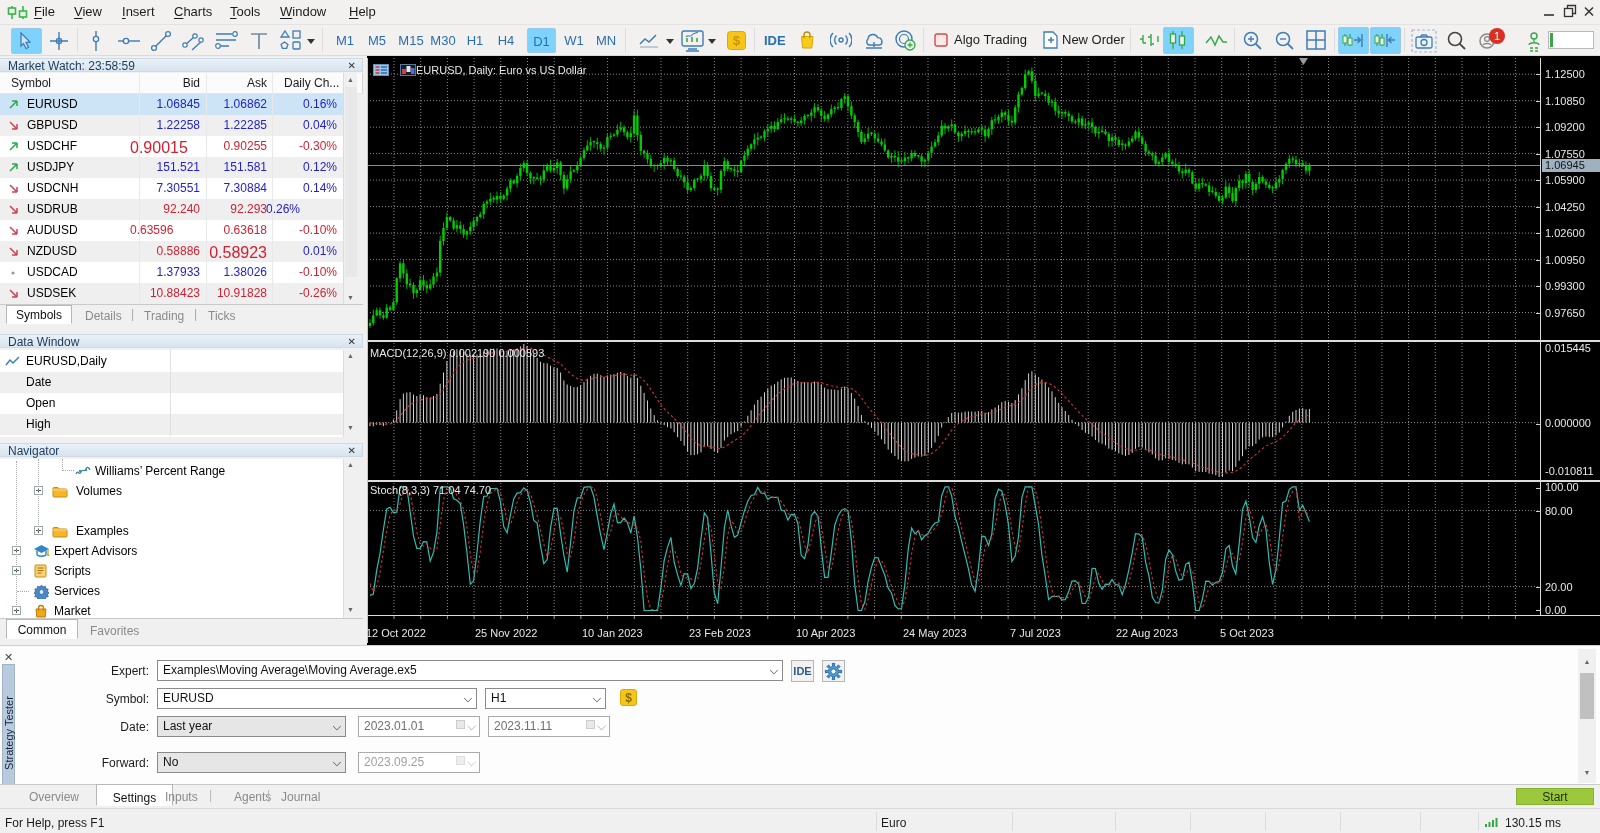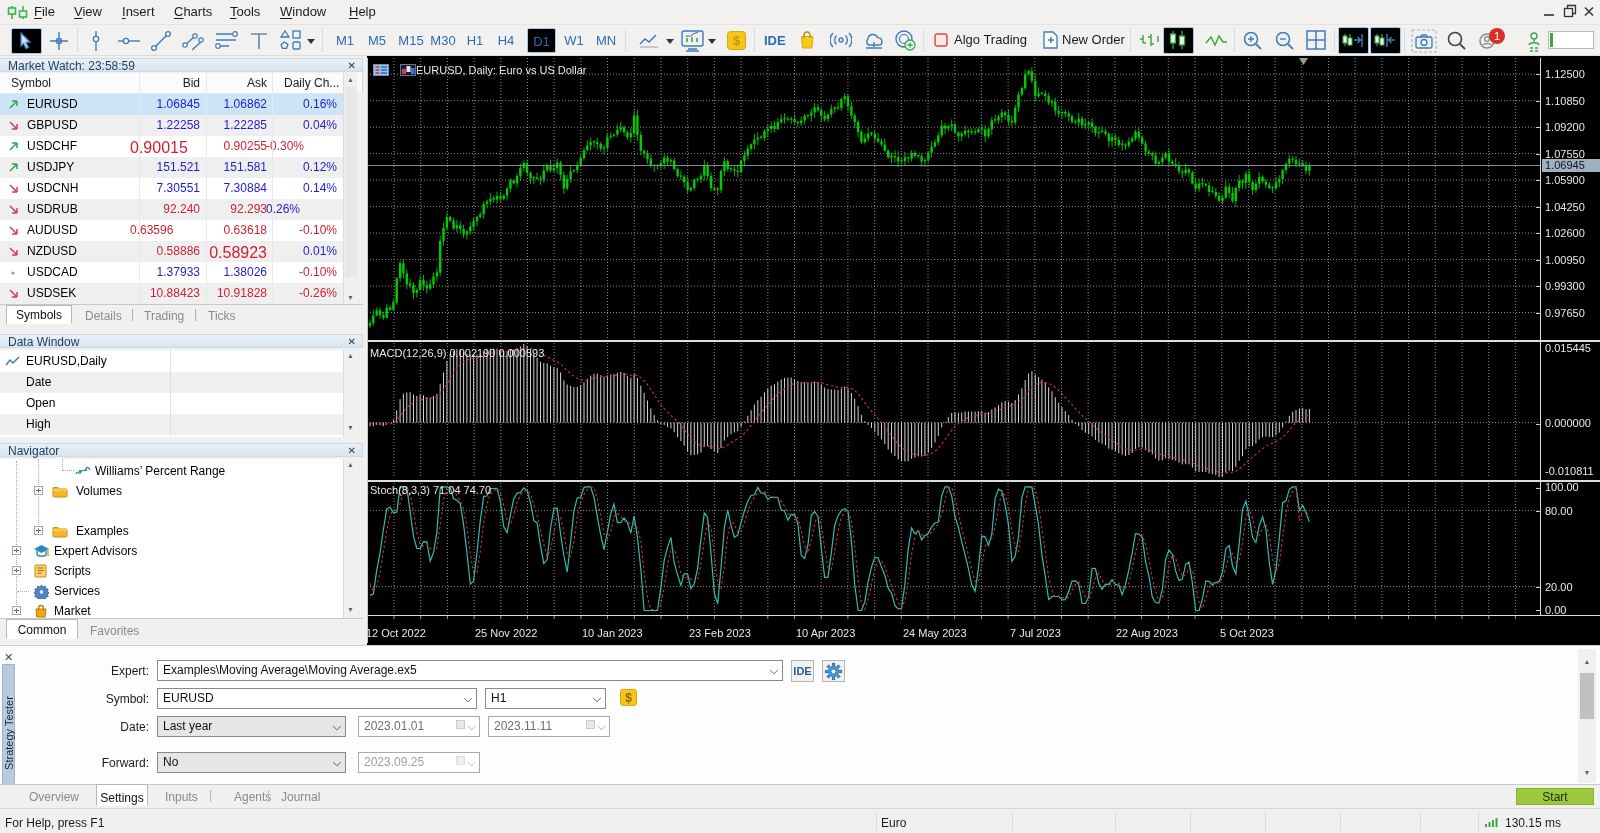--- a/index.html
+++ b/index.html
@@ -2,21 +2,21 @@
 <html><head><meta charset="utf-8"><style>
 *{margin:0;padding:0;box-sizing:border-box}
 html,body{width:1600px;height:833px;overflow:hidden;font-family:"Liberation Sans",sans-serif;background:#f1f0ef;-webkit-font-smoothing:antialiased}
 .abs{position:absolute}
 #menubar{position:absolute;left:0;top:0;width:1600px;height:25px;background:#f2f1f0;border-bottom:1px solid #e3e3e3;font-size:13px;color:#1b1b1b}
 #menubar .mi{position:absolute;top:4px}
 #menubar .mi u{text-decoration:underline;text-underline-offset:2px}
 #toolbar{position:absolute;left:0;top:25px;width:1600px;height:31px;background:#f2f1f0;border-bottom:1px solid #dcdcdc}
 .tsep{position:absolute;top:3px;height:24px;width:1px;background:#dcdcdc}
 .tfcell{position:absolute;top:3px;height:25px;line-height:25px;text-align:center;color:#2a6db2;font-size:13px}
-.sel{background:#000000;border:1px solid #9dc9ec;border-radius:2px}
+.sel{background:#7dd3fc;border:1px solid #9dc9ec;border-radius:2px}
 #leftcol{position:absolute;left:0;top:56px;width:364px;height:589px;background:#f0f0f0}
 .ptitle{background:linear-gradient(#e9f1f8,#d8e4ee);border:1px solid #cdd9e4;border-left:none;font-size:12px;color:#1b3b5a;position:absolute;left:0;width:363px;height:14px}
 .ptitle span{position:absolute;left:8px;top:0px}
 .px{position:absolute;right:6px;top:1px;color:#333;font-size:10px}
 .ptitle .px{left:auto;right:6px;top:1px}
 .mwhead{position:absolute;font-size:12px;color:#1b1b1b}
 .blue{color:#2222cc}.red{color:#cc2233}
 .tabact{background:#fff;border:1px solid #b7b7b7;border-bottom:1px solid #fff;color:#111;position:absolute;text-align:center}
 .tabtxt{position:absolute;color:#8a8a8a;font-size:12px}
 .chart{position:absolute;left:367px;top:56px;width:1233px;height:589px;background:#000}
@@ -259,21 +259,21 @@
     <div class="abs blue" style="left:200px;top:3px;width:67px;text-align:right;font-size:12px">1.22285</div>
     <div class="abs blue" style="left:266px;top:3px;width:71px;text-align:right;font-size:12px">0.04%</div>
   </div>
 <div class="abs" style="left:0;top:136px;width:343px;height:21px;background:#ffffff">
     <svg width="11" height="11" style="position:absolute;left:8px;top:5px">
       <path d="M2 9L9 2M9 2H4M9 2v5" stroke="#2da84e" stroke-width="1.5" fill="none"></path>
     </svg>
     <div class="abs" style="left:27px;top:3px;font-size:12px">USDCHF</div>
     <div class="abs red" style="left:130px;top:3px;width:70px;font-size:16px">0.90015</div>
     <div class="abs red" style="left:200px;top:3px;width:67px;text-align:right;font-size:12px">0.90255</div>
-    <div class="abs red" style="left:266px;top:3px;width:71px;text-align:left;font-size:12px">-0.30%</div>
+    <div class="abs red" style="left:266px;top:3px;width:71px;text-align:right;font-size:12px">-0.30%</div>
   </div>
 <div class="abs" style="left:0;top:157px;width:343px;height:21px;background:#efefef">
     <svg width="11" height="11" style="position:absolute;left:8px;top:5px">
       <path d="M2 9L9 2M9 2H4M9 2v5" stroke="#2da84e" stroke-width="1.5" fill="none"></path>
     </svg>
     <div class="abs" style="left:27px;top:3px;font-size:12px">USDJPY</div>
     <div class="abs blue" style="left:130px;top:3px;width:70px;text-align:right;font-size:12px">151.521</div>
     <div class="abs blue" style="left:200px;top:3px;width:67px;text-align:right;font-size:12px">151.581</div>
     <div class="abs blue" style="left:266px;top:3px;width:71px;text-align:right;font-size:12px">0.12%</div>
   </div>
@@ -581,21 +581,21 @@
     <div class="dfield" style="left:488px;top:70px;width:122px">2023.11.11<span class="chev" style="position:absolute;right:3px;color:#999">⌵</span><span style="position:absolute;right:14px;top:3px;width:9px;height:9px;background:#e8e8e8;border:1px solid #ccc"></span></div>
     <div class="combo gray" style="left:157px;top:106px;width:189px">No<span class="chev">⌵</span></div>
     <div class="dfield" style="left:358px;top:106px;width:122px;color:#a0a0a0">2023.09.25<span class="chev" style="position:absolute;right:3px;color:#bbb">⌵</span><span style="position:absolute;right:14px;top:3px;width:9px;height:9px;background:#eee;border:1px solid #ddd"></span></div>
     <div class="scroll" style="left:1578px;top:3px;width:18px;height:134px;background:#f0f0f0">
       <div class="sarrow" style="top:9px">▲</div>
       <div class="abs" style="left:2px;top:24px;width:14px;height:46px;background:#c0c0c0"></div>
       <div class="sarrow" style="top:120px">▼</div>
     </div>
     <div class="abs" style="left:0;top:138px;width:1600px;height:24px;background:#f0f0f0;border-top:1px solid #c9c9c9">
       <div class="tabtxt" style="left:29px;top:5px">Overview</div>
-      <div class="tabact" style="left:96px;top:-1px;width:52px;height:22px;padding-top:6px;font-size:12px">Settings</div>
+      <div class="tabact" style="left:96px;top:-1px;width:77px;height:22px;padding-top:6px;font-size:12px">Settings</div>
       <div class="tabtxt" style="left:165px;top:5px">Inputs</div>
       <div class="tabtxt" style="left:209px;top:3px;color:#bbb">|</div>
       <div class="tabtxt" style="left:234px;top:5px">Agents</div>
       <div class="tabtxt" style="left:267px;top:3px;color:#bbb">|</div>
       <div class="tabtxt" style="left:281px;top:5px">Journal</div>
       <div class="abs" style="left:1516px;top:3px;width:78px;height:17px;background:#9cc83e;border:1px solid #85b32c;text-align:center;font-size:12px;color:#17300a;line-height:16px">Start</div>
     </div>
   </div>
 <div id="statusbar">
     <div class="abs" style="left:5px;top:7px">For Help, press F1</div>

